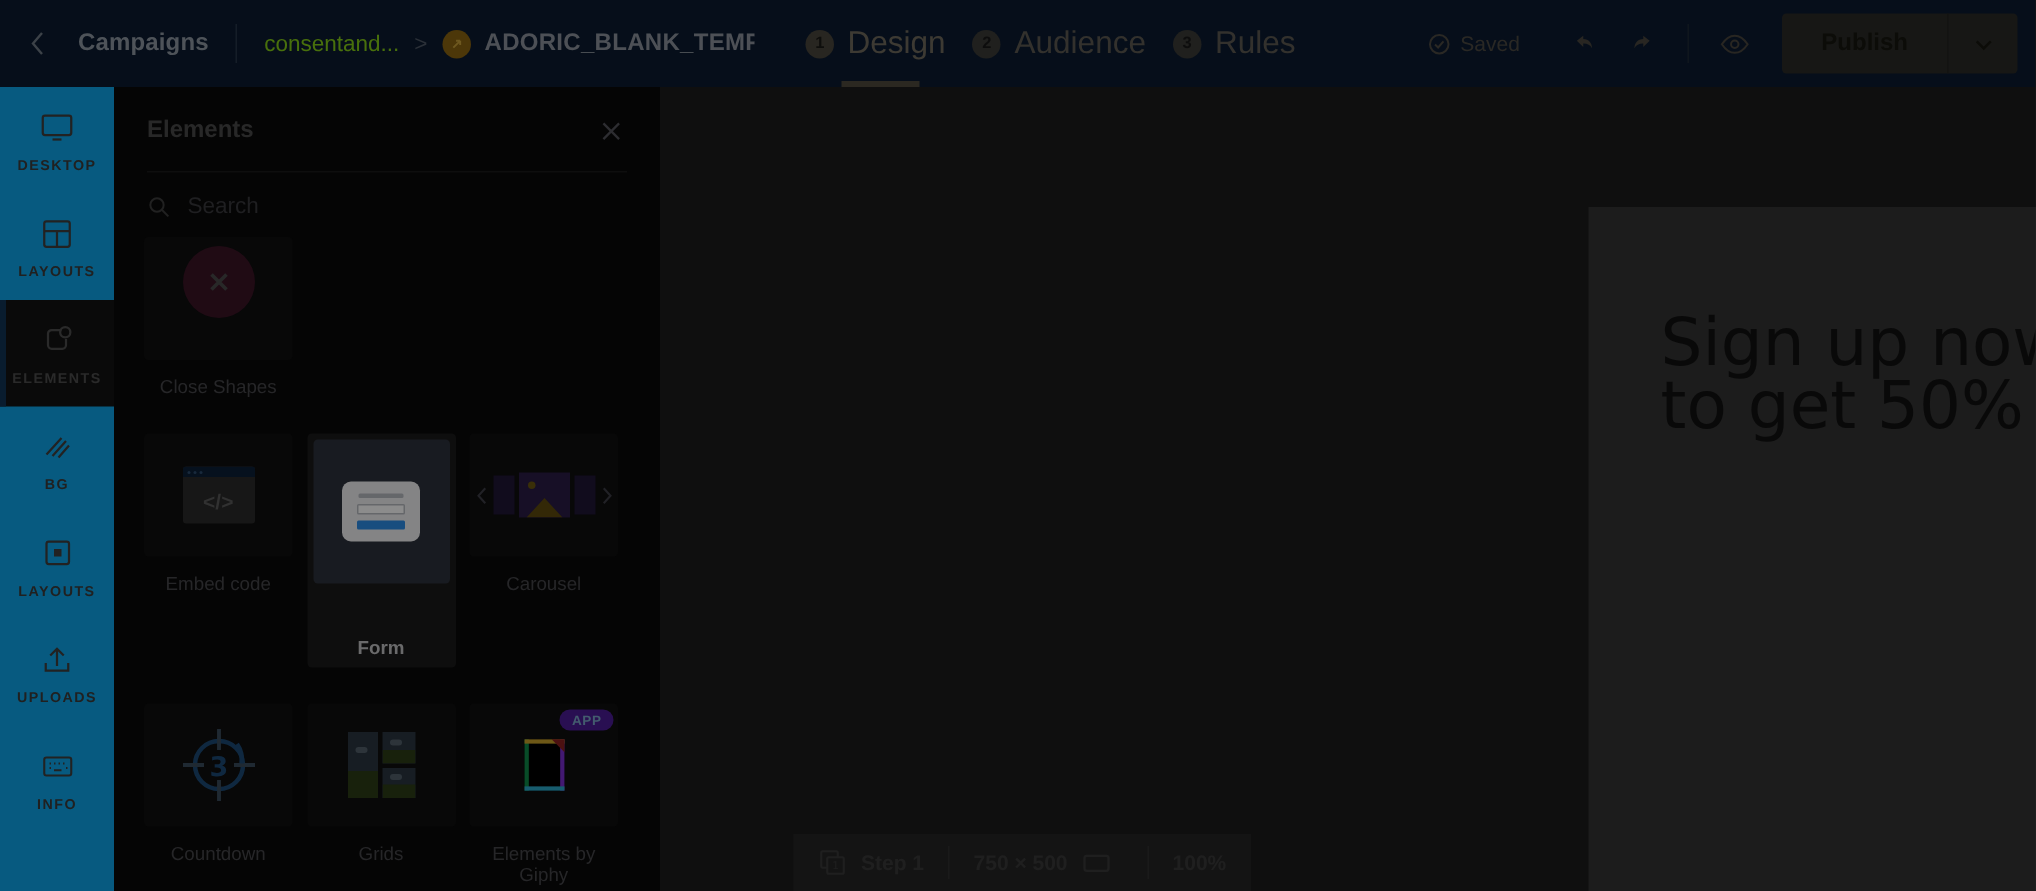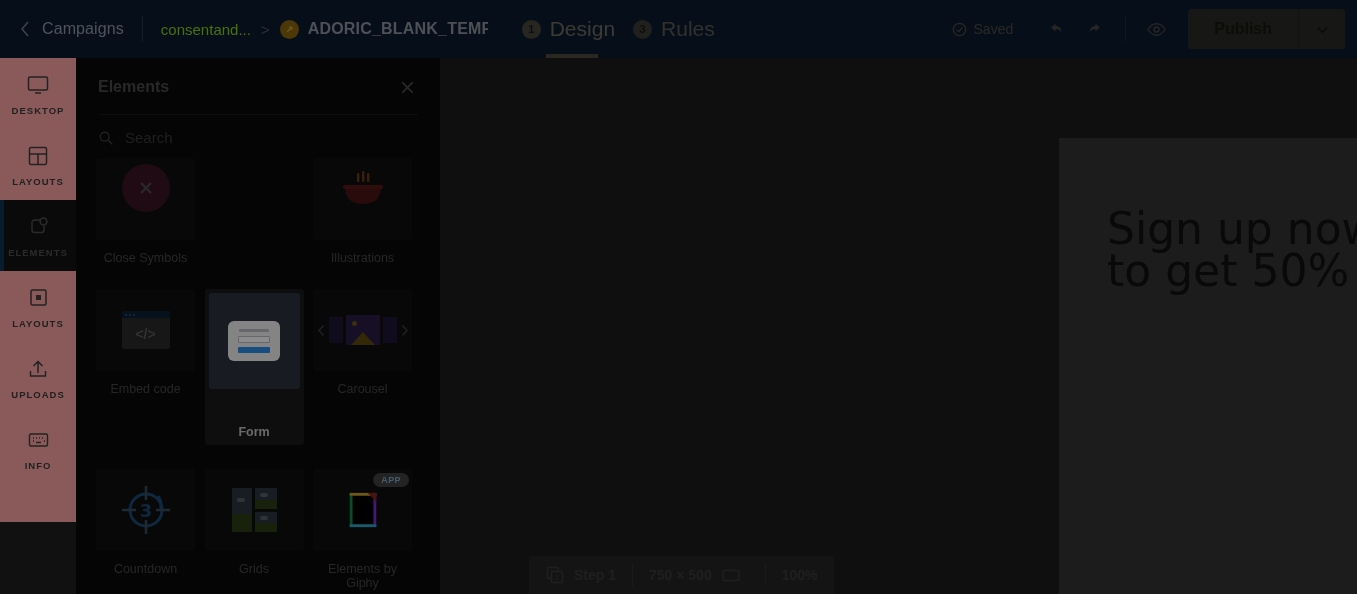--- a/index.html
+++ b/index.html
@@ -18,22 +18,22 @@
     background: #0c1b30;
     display: flex; align-items: center;
     z-index: 6;
   }
   .hdr-back {
     margin-left: 14px; width: 22px; height: 22px;
     display: flex; align-items: center; justify-content: center;
     color: #6e7884;
   }
   .hdr-campaigns {
-    color: #8f98a3; font-size: 16px; font-weight: normal;
-    margin-left: 6px; letter-spacing: .1px; text-align: center;
+    color: #8f98a3; font-size: 16px; font-weight: bold;
+    margin-left: 16px; letter-spacing: .1px; text-align: center;
   }
   .hdr-div { width: 1px; height: 26px; background: #27364a; margin: 0 18px; }
   .hdr-crumb { color: #84cc16; font-size: 15px; }
   .hdr-gt { color: #4e5866; font-size: 15px; margin: 0 10px; }
   .hdr-avatar {
     width: 19px; height: 19px; border-radius: 50%;
     background: #8a6411; display: flex; align-items: center; justify-content: center;
     margin-right: 9px; flex: none;
   }
   .hdr-avatar svg { display: block; }
@@ -79,21 +79,21 @@
   }
   .publish-div { width: 1px; height: 40px; background: #232320; }
   .publish-caret {
     width: 46px; height: 40px; display: flex;
     align-items: center; justify-content: center; color: #16160f;
   }
 
   
   .rail {
     position: absolute; top: 58px; left: 0;
-    width: 76px; height: 464px; background: #fca5a5;
+    width: 76px; height: 536px; background: #0ea5e9;
     z-index: 5;
   }
   .rail-item {
     height: 71px; display: flex; flex-direction: column;
     align-items: center; justify-content: center; position: relative;
     color: #3e3e3e;
   }
   .rail-item.active { background: #131313; }
   .rail-item.active::before {
     content: ""; position: absolute; left: 0; top: 0;
@@ -150,21 +150,21 @@
   .tile.selected .tile-thumb { background: #2d323c; margin: 4px; height: 96px; }
   .tile.selected .tile-label { color: #c2c2c4; font-weight: bold; margin-top: 36px; }
   .badge-upgrade {
     position: absolute; top: 0; left: 9px;
     display: flex; align-items: center;
     color: #5f5f5f; font-size: 9.5px; font-weight: bold; letter-spacing: .6px;
   }
   .badge-upgrade svg { margin-right: 4px; }
   .badge-app {
     position: absolute; top: 4px; right: 3px;
-    background: #404040; color: #7aa6c9; font-size: 9px; font-weight: bold;
+    background: #4c1d95; color: #7aa6c9; font-size: 9px; font-weight: bold;
     border-radius: 9px; padding: 2px 8px; letter-spacing: .4px; z-index: 2;
   }
 
   .row-gap { width: 100%; height: 24px; }
   .tile-row { display: flex; width: 100%; justify-content: space-between; }
 
   
   .sh-wrap { display: flex; align-items: flex-end; gap: 6px; margin-top: -18px; }
   .sh-sq { width: 22px; height: 20px; background: #0d3322; }
   .sh-ci { width: 21px; height: 21px; border-radius: 50%; background: #3c1526; }
@@ -256,20 +256,24 @@
     </div>
     <div class="hdr-title">ADORIC_BLANK_TEMPL</div>
 
     <div class="steps">
       <div class="step active">
         <div class="step-num">1</div>
         <div class="step-label">Design</div>
         <div class="step-underline"></div>
       </div>
       <div class="step">
+        <div class="step-num">2</div>
+        <div class="step-label">Audience</div>
+      </div>
+      <div class="step">
         <div class="step-num">3</div>
         <div class="step-label">Rules</div>
       </div>
     </div>
 
     <div class="hdr-right">
       <div class="saved">
         <svg width="15" height="15" viewBox="0 0 16 16" fill="none" stroke="currentColor" stroke-width="1.4">
           <circle cx="8" cy="8" r="6.6"></circle>
             <path d="M5 8.2 L7.2 10.3 L11 6"></path>
@@ -330,20 +334,28 @@
     <div class="rail-item active">
       <div class="rail-icon">
         <svg width="23" height="23" viewBox="0 0 23 23" fill="none" stroke="currentColor" stroke-width="1.5">
           <path d="M14 5 H7.5 A2.5 2.5 0 0 0 5 7.5 V15 A2.5 2.5 0 0 0 7.5 17.5 H14.5 A2.5 2.5 0 0 0 17 15 V11"></path>
           <circle cx="16.5" cy="6.5" r="3.4"></circle>
         </svg>
       </div>
       <div class="rail-label">ELEMENTS</div>
     </div>
 
+    <div class="rail-item">
+      <div class="rail-icon">
+        <svg width="22" height="22" viewBox="0 0 22 22" fill="none" stroke="currentColor" stroke-width="1.5">
+          <path d="M4 16 L14 5 M8 17 L17 7 M12 18 L19 10"></path>
+        </svg>
+      </div>
+      <div class="rail-label">BG</div>
+    </div>
 
     <div class="rail-item">
       <div class="rail-icon">
         <svg width="21" height="21" viewBox="0 0 21 21" fill="none" stroke="currentColor" stroke-width="1.5">
           <rect x="3" y="3" width="15" height="15" rx="1.5"></rect>
             <rect x="8" y="8" width="5" height="5" fill="currentColor" stroke="none"></rect>
         </svg>
       </div>
       <div class="rail-label">LAYOUTS</div>
     </div>
@@ -393,35 +405,23 @@
       <div class="tile-row">
 
         <div class="tile">
           <div class="tile-thumb">
             <div class="cs-ci">
               <svg width="22" height="22" viewBox="0 0 22 22" fill="none" stroke="currentColor" stroke-width="2.4">
                 <path d="M6 6 L16 16 M16 6 L6 16"></path>
               </svg>
             </div>
           </div>
-          <div class="tile-label">Close Symbols</div>
-        </div>
-
-        <div class="tile">
-          <div class="tile-thumb">
-            <svg class="ill" width="52" height="40" viewBox="0 0 52 40">
-              <path d="M8 17 H44 C44 30 37 35 26 35 C15 35 8 30 8 17 Z" fill="#4b1414"></path>
-              <rect x="6" y="16" width="40" height="4" rx="2" fill="#5a1a1a"></rect>
-              <rect x="20" y="4" width="2.4" height="9" rx="1" fill="#6a3a12"></rect>
-              <rect x="25" y="2" width="2.4" height="11" rx="1" fill="#6a3a12"></rect>
-              <rect x="30" y="4" width="2.4" height="9" rx="1" fill="#6a3a12"></rect>
-            </svg>
-          </div>
-          <div class="tile-label">Illustrations</div>
-        </div>
+          <div class="tile-label">Close Shapes</div>
+        </div>
+
       </div>
 
       <div class="row-gap"></div>
 
       <div class="tile-row">
         <div class="tile">
           <div class="badge-upgrade">
             <svg width="11" height="9" viewBox="0 0 12 10" fill="#8a6d12">
               <path d="M0 2.2 L2.6 5 L6 0.6 L9.4 5 L12 2.2 V8.4 H0 Z"></path>
             </svg>

